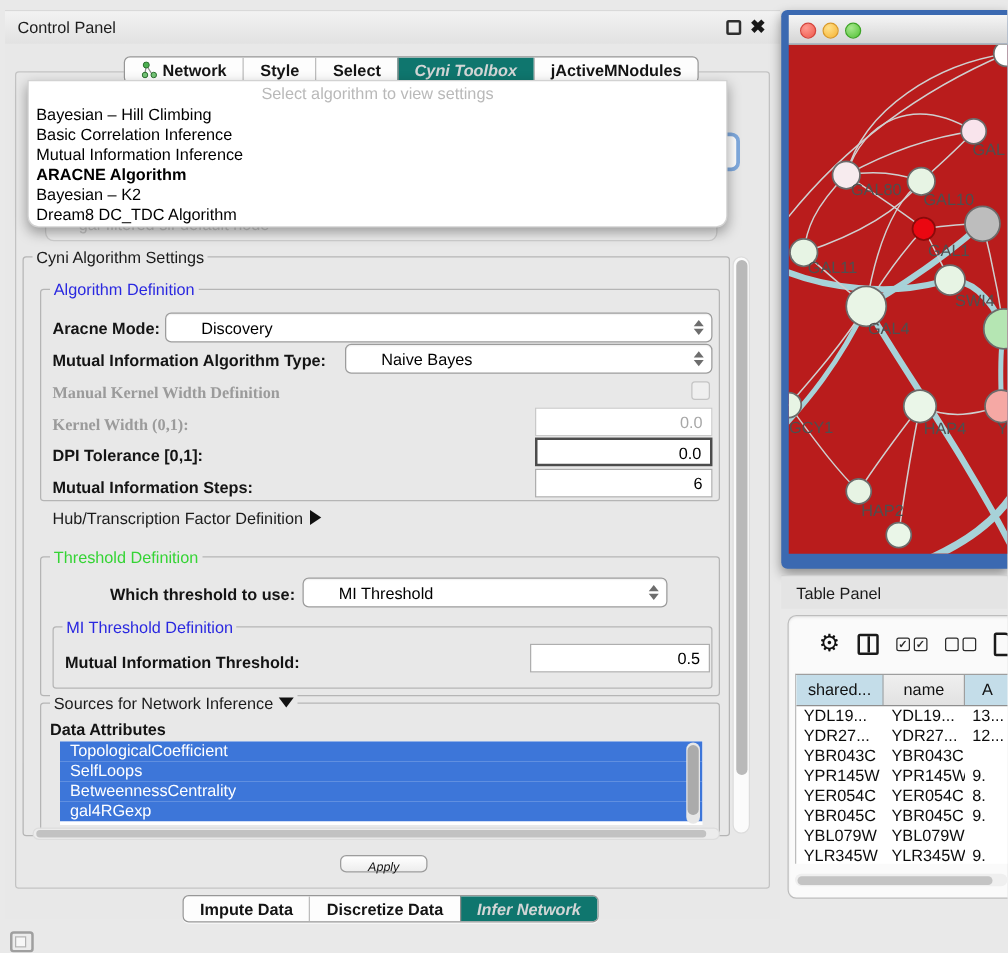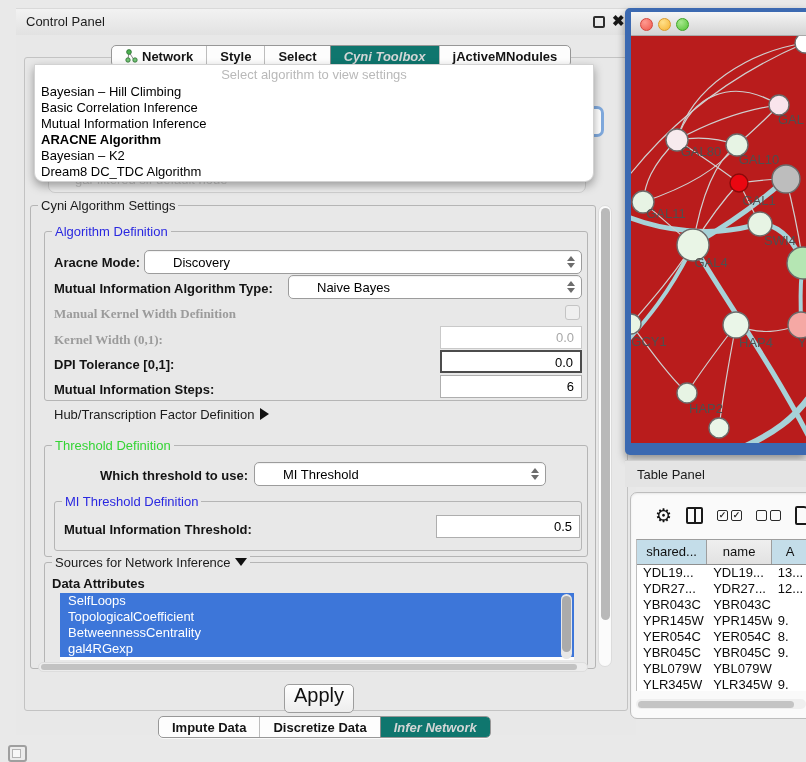--- a/index.html
+++ b/index.html
@@ -1,21 +1,21 @@
 <!DOCTYPE html>
 <html><head>
 <meta charset="utf-8">
 <style>
   * { margin:0; padding:0; box-sizing:border-box; }
   html,body { width:806px; height:762px; overflow:hidden; background:#e9e9e9;
               font-family:"Liberation Sans", sans-serif; }
   #root { position:relative; width:806px; height:762px; background:#e9e9e9; }
 
   
-  .cp { position:absolute; left:16px; top:8px; width:620px; height:727px;
+  .cp { position:absolute; left:4px; top:8px; width:620px; height:727px;
         background:#e8e8e8; border-top:1px solid #d9d9d9; }
   .cp-titlebar { position:absolute; left:0; top:0; width:100%; height:26px;
         background:linear-gradient(#f2f2f2,#e2e2e2); }
   .cp-title { position:absolute; left:10px; top:5px; font-size:13px; color:#1c1c1c; }
   .cp-float { position:absolute; left:577px; top:7px; width:12px; height:12px;
         border:2px solid #2e2e2e; border-radius:2px; background:transparent; cursor:default; }
   .cp-close { position:absolute; left:596px; top:3px; font-size:15px; font-weight:bold; color:#181818; }
 
   .content-frame { position:absolute; left:8px; top:48px; width:604px; height:654px;
         border:1px solid #c3c3c3; border-radius:3px; background:#e8e8e8; }
@@ -88,22 +88,22 @@
         background:#ececec; border-radius:5px; border:1px solid #dddddd; }
   .hscroll .thumb { position:absolute; left:2px; top:1px; width:536px; height:6px;
         background:#c2c2c2; border-radius:4px; }
 
   .vscroll { position:absolute; left:582px; top:196px; width:14px; height:462px;
         background:#fbfbfb; border:1px solid #dcdcdc; border-radius:7px; }
   .vscroll .thumb { position:absolute; left:1.5px; top:2px; width:9px; height:412px;
         background:#b9b9b9; border-radius:5px; }
 
   .btn { position:absolute; background:linear-gradient(#ffffff,#ededed);
-        border:1px solid #9d9d9d; border-radius:5px; font-size:20px; color:#111;
-        text-align:center; height:29px; line-height:20px; }
+        border:1px solid #9d9d9d; border-radius:5px; font-size:10px; color:#111;
+        text-align:center; height:14px; line-height:20px;font-style:italic; }
 
   
   .netwin { position:absolute; left:625px; top:8px; width:181px; height:447px;
         background:#3b69b1; border-radius:5px 0 0 5px; box-shadow:0 4px 9px rgba(0,0,0,.4); }
   .net-titlebar { position:absolute; left:6px; top:4px; right:0; height:24px;
         background:linear-gradient(#f5f5f5,#d4d4d4); border-bottom:1px solid #a9a9a9; }
   .tl { position:absolute; top:6px; width:13px; height:13px; border-radius:50%; }
   .tl.red    { left:9px;  background:radial-gradient(circle at 35% 30%, #ff9a90, #ee584c); border:1px solid #d4453d; }
   .tl.yellow { left:27px; background:radial-gradient(circle at 35% 30%, #ffe08a, #f6b333); border:1px solid #d99a2b; }
   .tl.green  { left:45px; background:radial-gradient(circle at 35% 30%, #a7e88e, #52c234); border:1px solid #3ea427; }
@@ -265,22 +265,22 @@
     <span class="lbl" style="left:48px; top:513px;">Mutual Information Threshold:</span>
     <div class="tfield" style="left:420px; top:506px; width:144px;">0.5</div>
 
     <div class="fs" style="left:28px; top:553px; width:544px; height:105px;"></div>
     <span class="fs-legend black" style="left:36px; top:546px;">
       <span>Sources for Network Inference</span><span class="tri-down"></span>
     </span>
     <span class="lbl" style="left:36px; top:567px;">Data Attributes</span>
 
     <div class="attr-list">
+        <div class="attr-item">TopologicalCoefficient</div>
         <div class="attr-item">SelfLoops</div>
-        <div class="attr-item">TopologicalCoefficient</div>
         <div class="attr-item">BetweennessCentrality</div>
         <div class="attr-item">gal4RGexp</div>
       </div>
     <div class="attr-scroll">
         <div class="thumb"></div>
       </div>
     <div class="hscroll">
         <div class="thumb"></div>
       </div>
 

